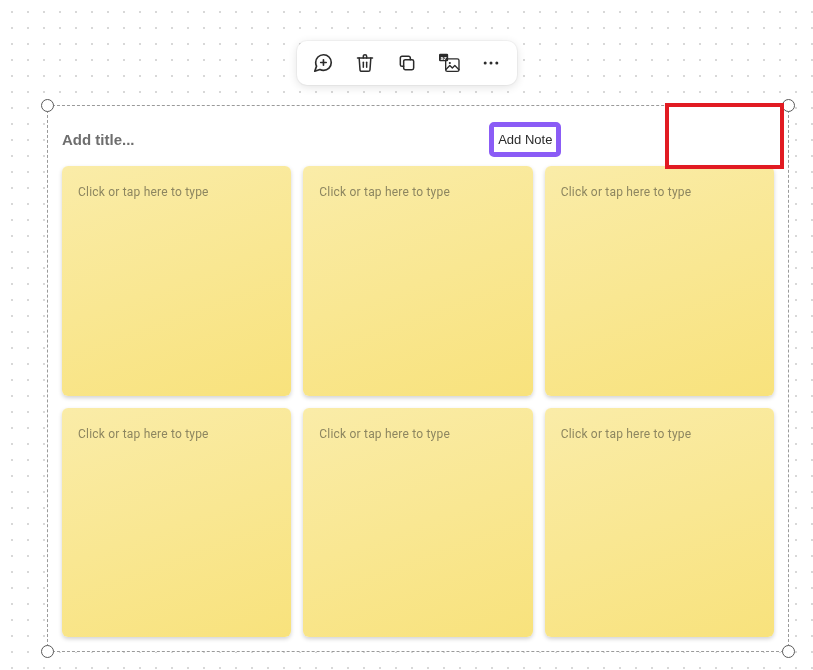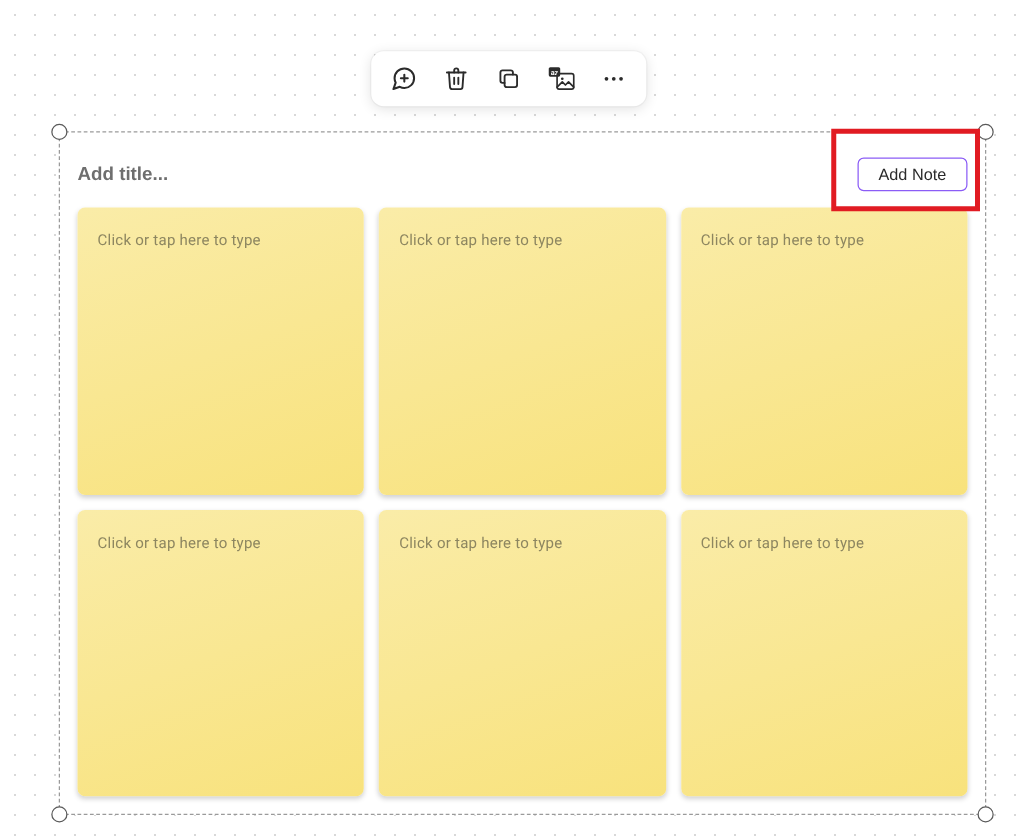--- a/index.html
+++ b/index.html
@@ -66,40 +66,39 @@
 
     .board-inner {
       position: absolute;
       left: 0; right: 0; top: 0; bottom: 0;
       padding: 12px 14px 14px 14px;
     }
 
     .board-header {
       display: flex;
       align-items: center;
-      justify-content: space-between;
       height: 42px;
     }
     .title-placeholder {
       border: none;
       outline: none;
       background: transparent;
       font-size: 15px;
       font-weight: 600;
       color: #6e6e6e;
       width: 60%;
     }
     .title-placeholder::placeholder { color: #6e6e6e; font-weight: 600; }
 
     .add-note-btn {
       background: #ffffff;
-      border: 1px solid #8b5cf6;
+      border: 5px solid #8b5cf6;
       border-radius: 5px;
       font-size: 13px;
-      padding: 6px 16px;
+      padding: 6px 4px;
       color: #2b2b2b;
       cursor: pointer;
       line-height: 1;
     }
 
     .highlight-box {
       position: absolute;
       right: -10px;
       top: -15px;
       width: 119px;

